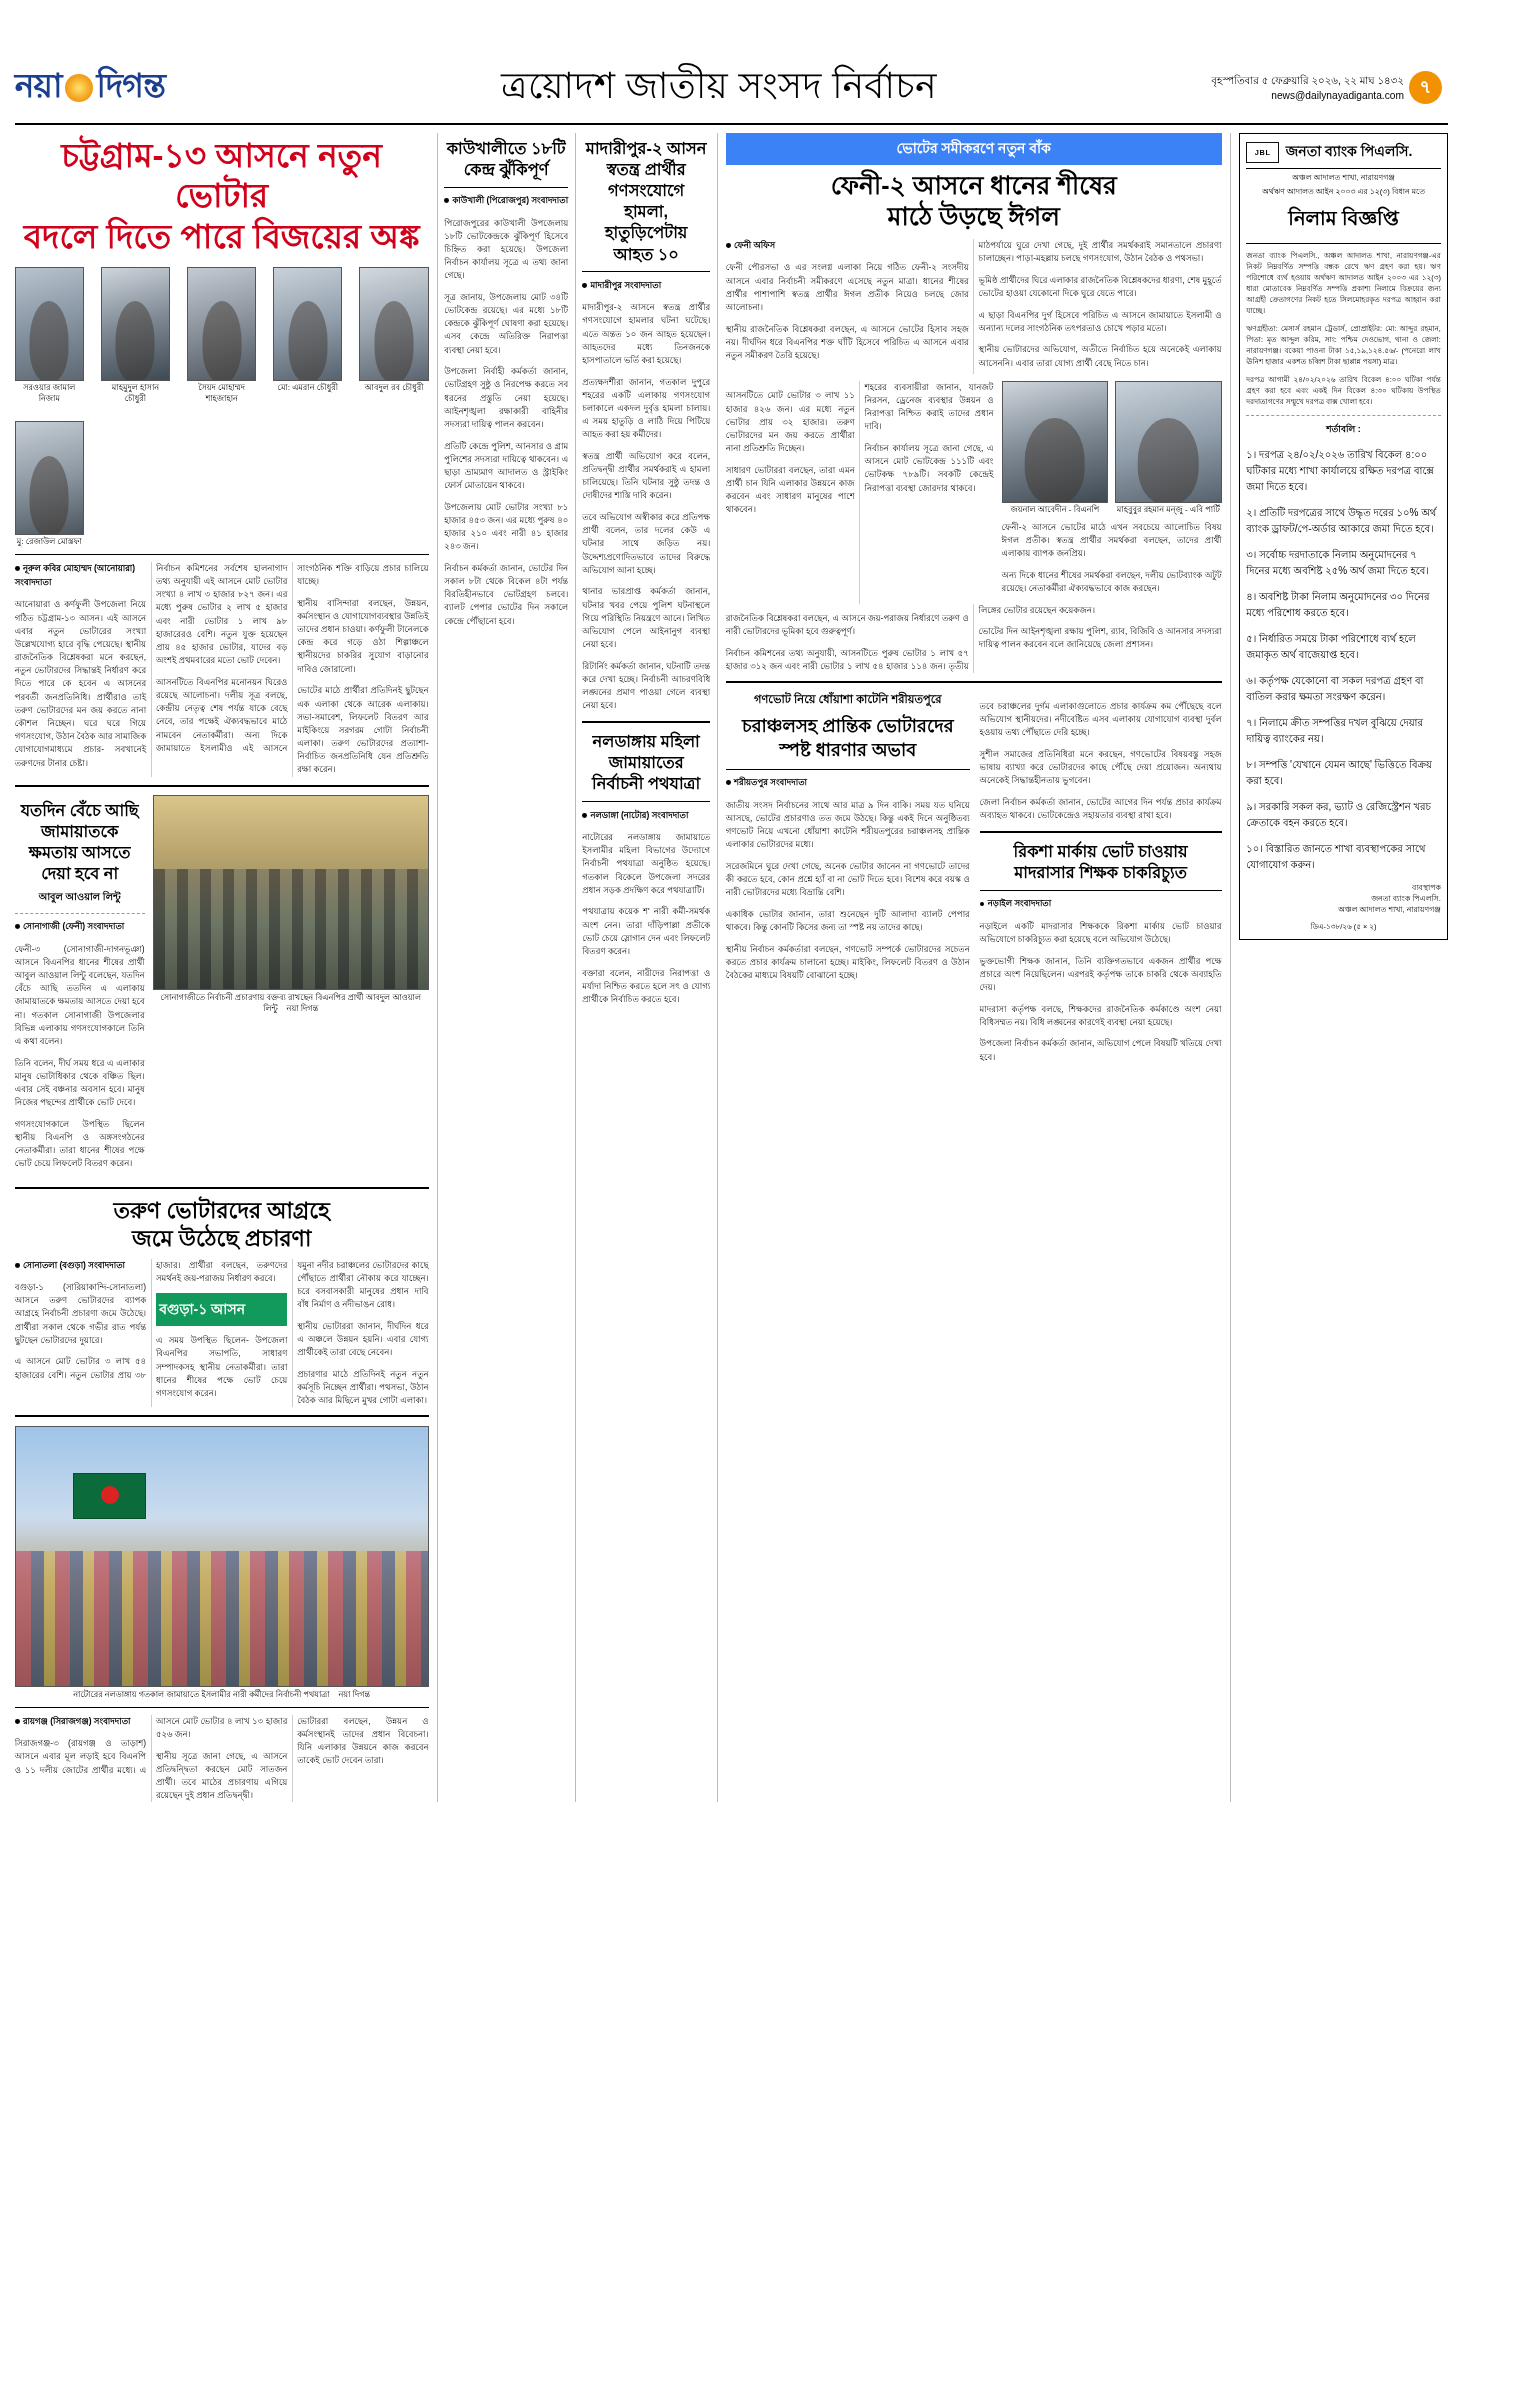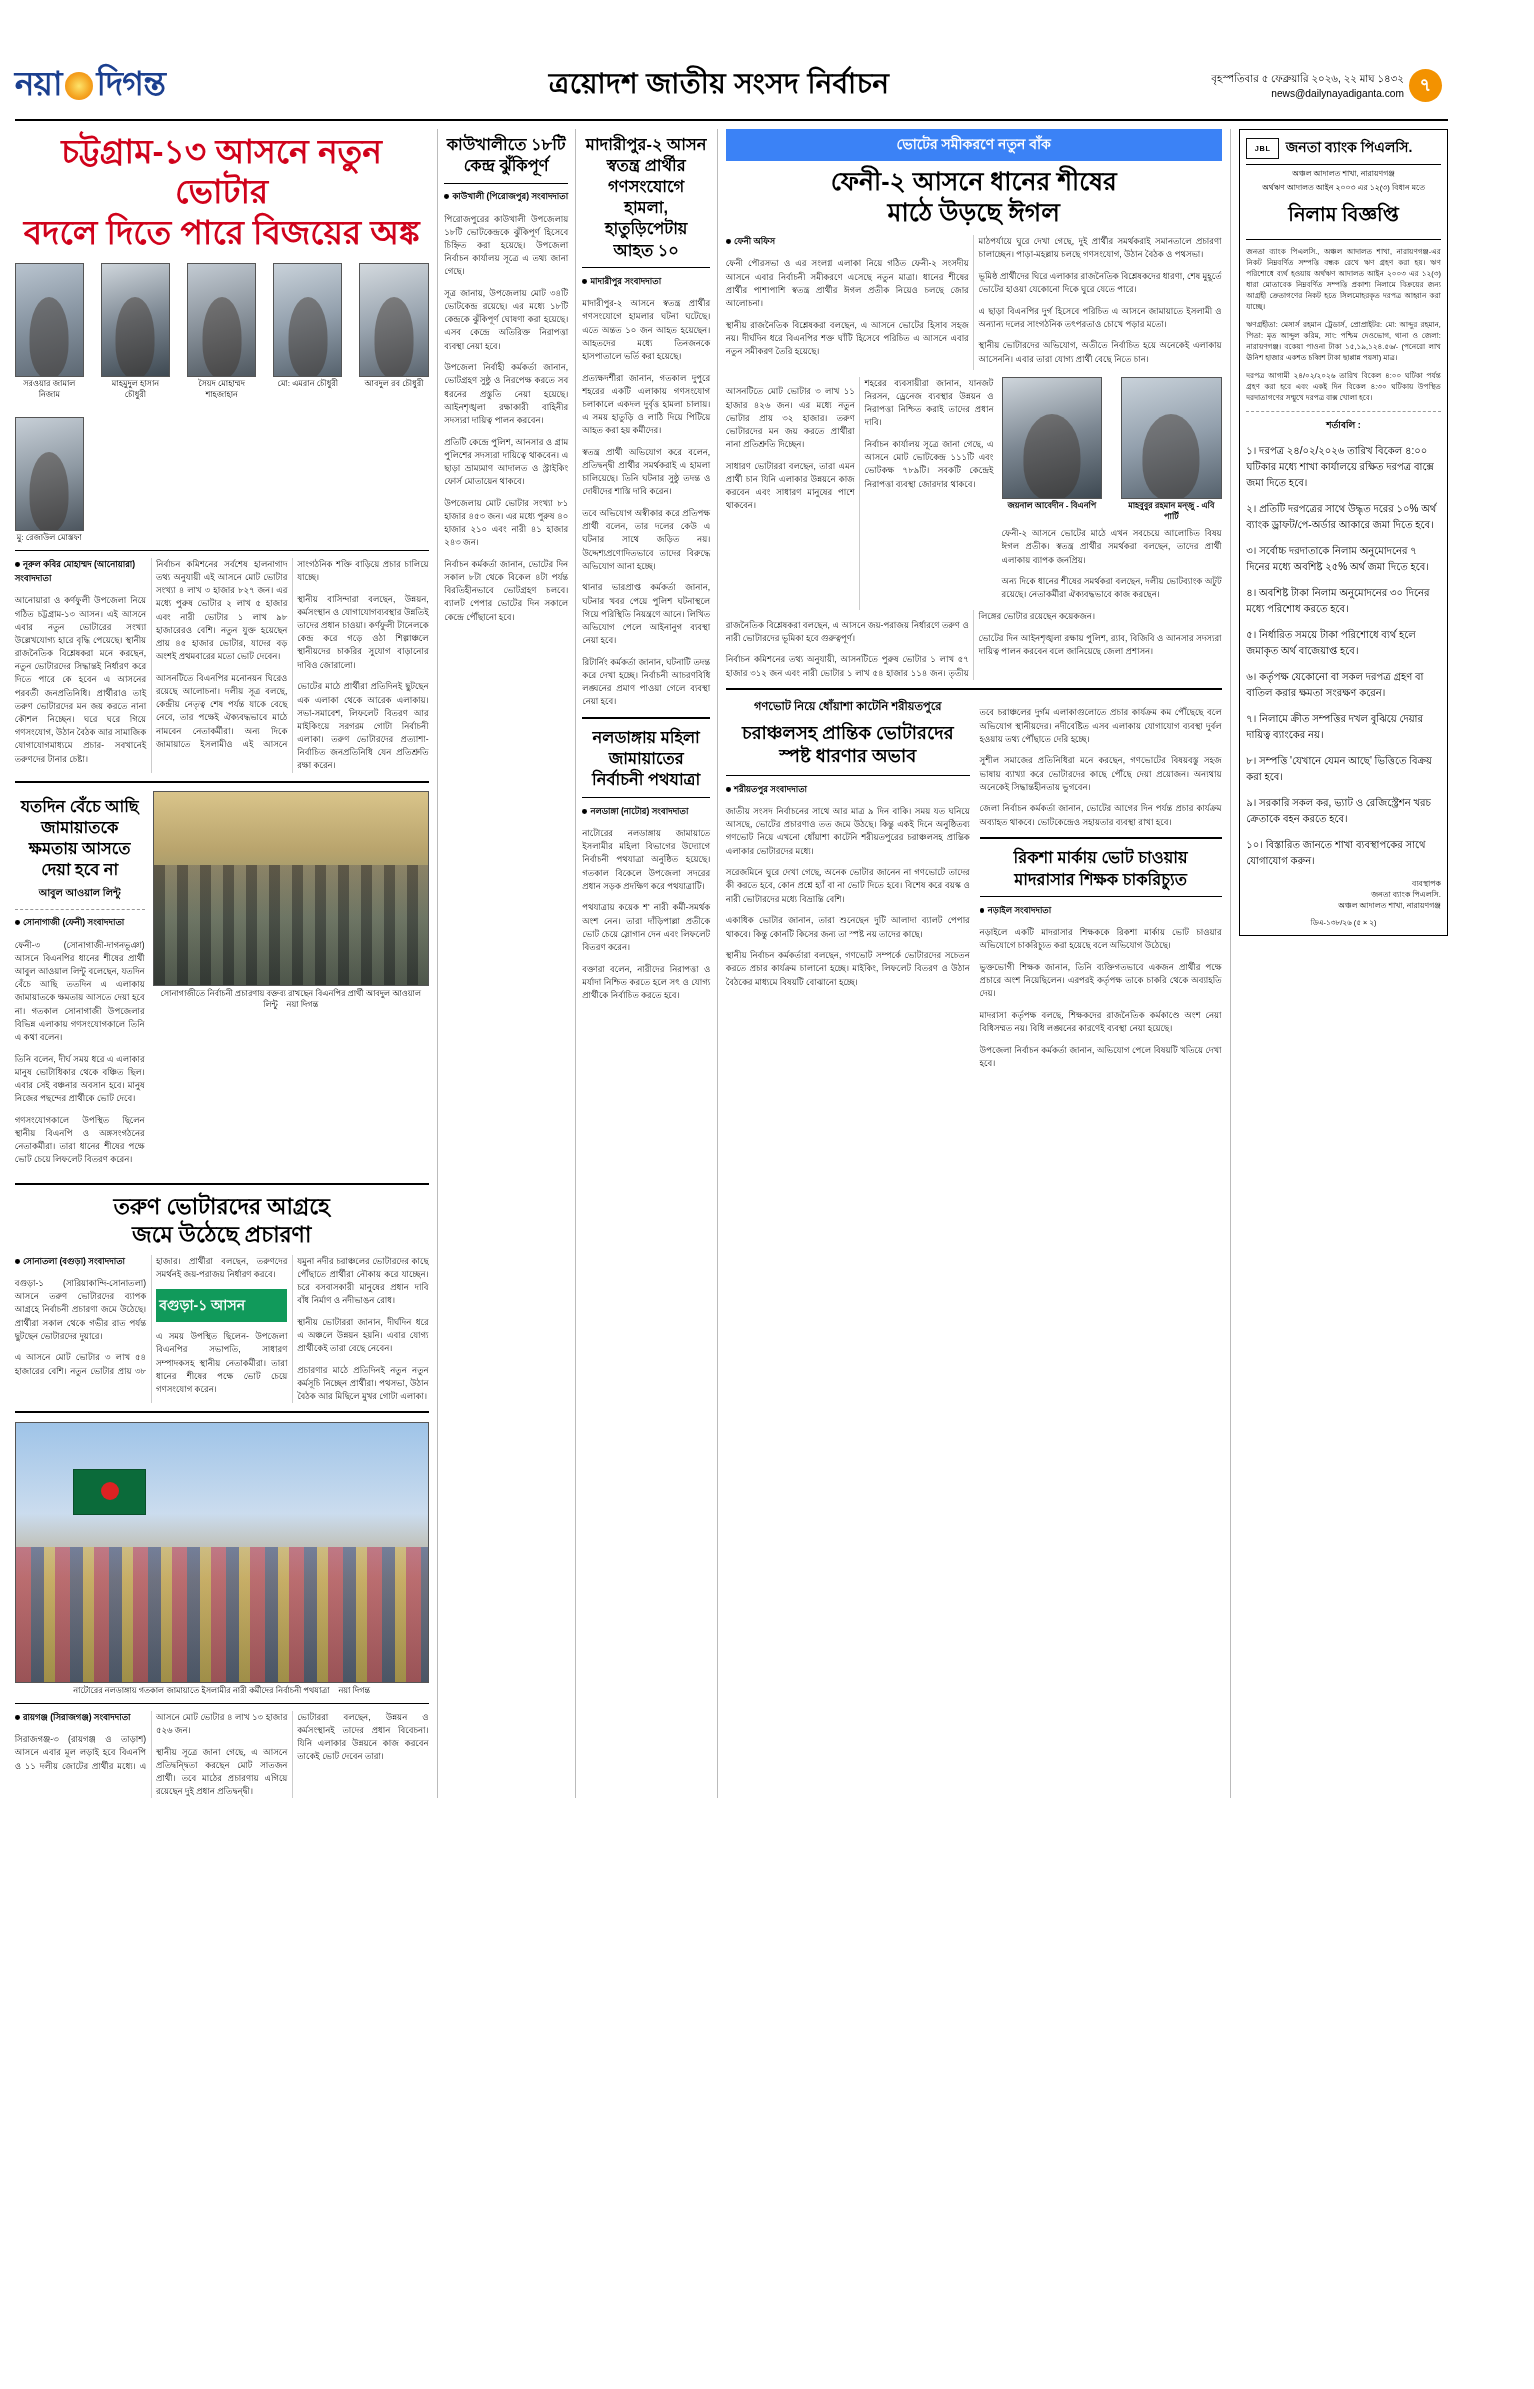--- a/index.html
+++ b/index.html
@@ -14,21 +14,21 @@
 
   
   .masthead { display:flex; align-items:center; border-bottom:2.4px solid #000; padding-bottom:4.9px; }
   .logo { display:flex; align-items:center; width:244px; flex:0 0 244px; }
   .logo .bn { font-size:33px; font-weight:bold; color:#1b3f8f; letter-spacing:-0.8px; }
   .logo .sun { width:28px; height:28px; border-radius:50%;
       background:radial-gradient(circle at 50% 50%, #fde36a 0%, #f5a623 55%, #ef7d00 100%);
       margin:0 3.3px; }
   .logo .bn2 { font-size:33px; font-weight:bold; color:#1b3f8f; letter-spacing:-0.8px; }
   .mast-center { flex:1; text-align:center; }
-  .mast-center .title { font-size:28px; font-weight:bold; letter-spacing:0.4px; }
+  .mast-center .title { font-size:36px; font-weight:normal; letter-spacing:0.4px; }
   .mast-right { width:269px; flex:0 0 269px; text-align:right; font-size:10.2px; line-height:1.5; padding-right:6.5px;}
   .pageno {
     width:33px; height:33px; border-radius:50%; background:#f39200; color:#fff;
     display:inline-flex; align-items:center; justify-content:center; font-size:18px; font-weight:bold;
     vertical-align:middle; margin-left:4.9px;
   }
   .mast-right-wrap { display:flex; align-items:center; justify-content:flex-end; }
 
   
   .content { display:flex; gap:0; margin-top:8.1px; }
@@ -105,21 +105,21 @@
     position:absolute; left:14%; top:18%; width:73px; height:46px; background:#0b6b3a;
     border:0.8px solid #0a4f2b;
   }
   .rally-photo .flag:after {
     content:""; position:absolute; left:38%; top:28%; width:18px; height:18px; border-radius:50%; background:#d22;
   }
   .rally-photo .crowd2 {
     position:absolute; left:0; right:0; bottom:0; height:52%;
     background:repeating-linear-gradient(90deg, rgba(190,60,90,.55) 0 14.7px, rgba(40,60,120,.5) 14.7px 28px, rgba(220,180,60,.45) 28px 39px);
   }
-  .two-port { display:grid; grid-template-columns:1fr 1fr; gap:19px;font-weight:bold; }
+  .two-port { display:grid; grid-template-columns:1fr 1fr; gap:7px; }
   .two-port .pimg { height:122px; }
 
   .caption-line { font-size:8.1px; text-align:center; margin-top:3.3px; line-height:1.35; }
 
   
   .bank-box { border:0.8px solid #000; padding:6.5px; }
   .bank-head { display:flex; align-items:center; gap:6.5px; border-bottom:0.8px solid #000; padding-bottom:4.1px; }
   .bank-logo {
     width:33px; height:21px; border:0.8px solid #111; display:flex; align-items:center; justify-content:center;
     font-size:7.3px; font-weight:bold; letter-spacing:0.8px;

